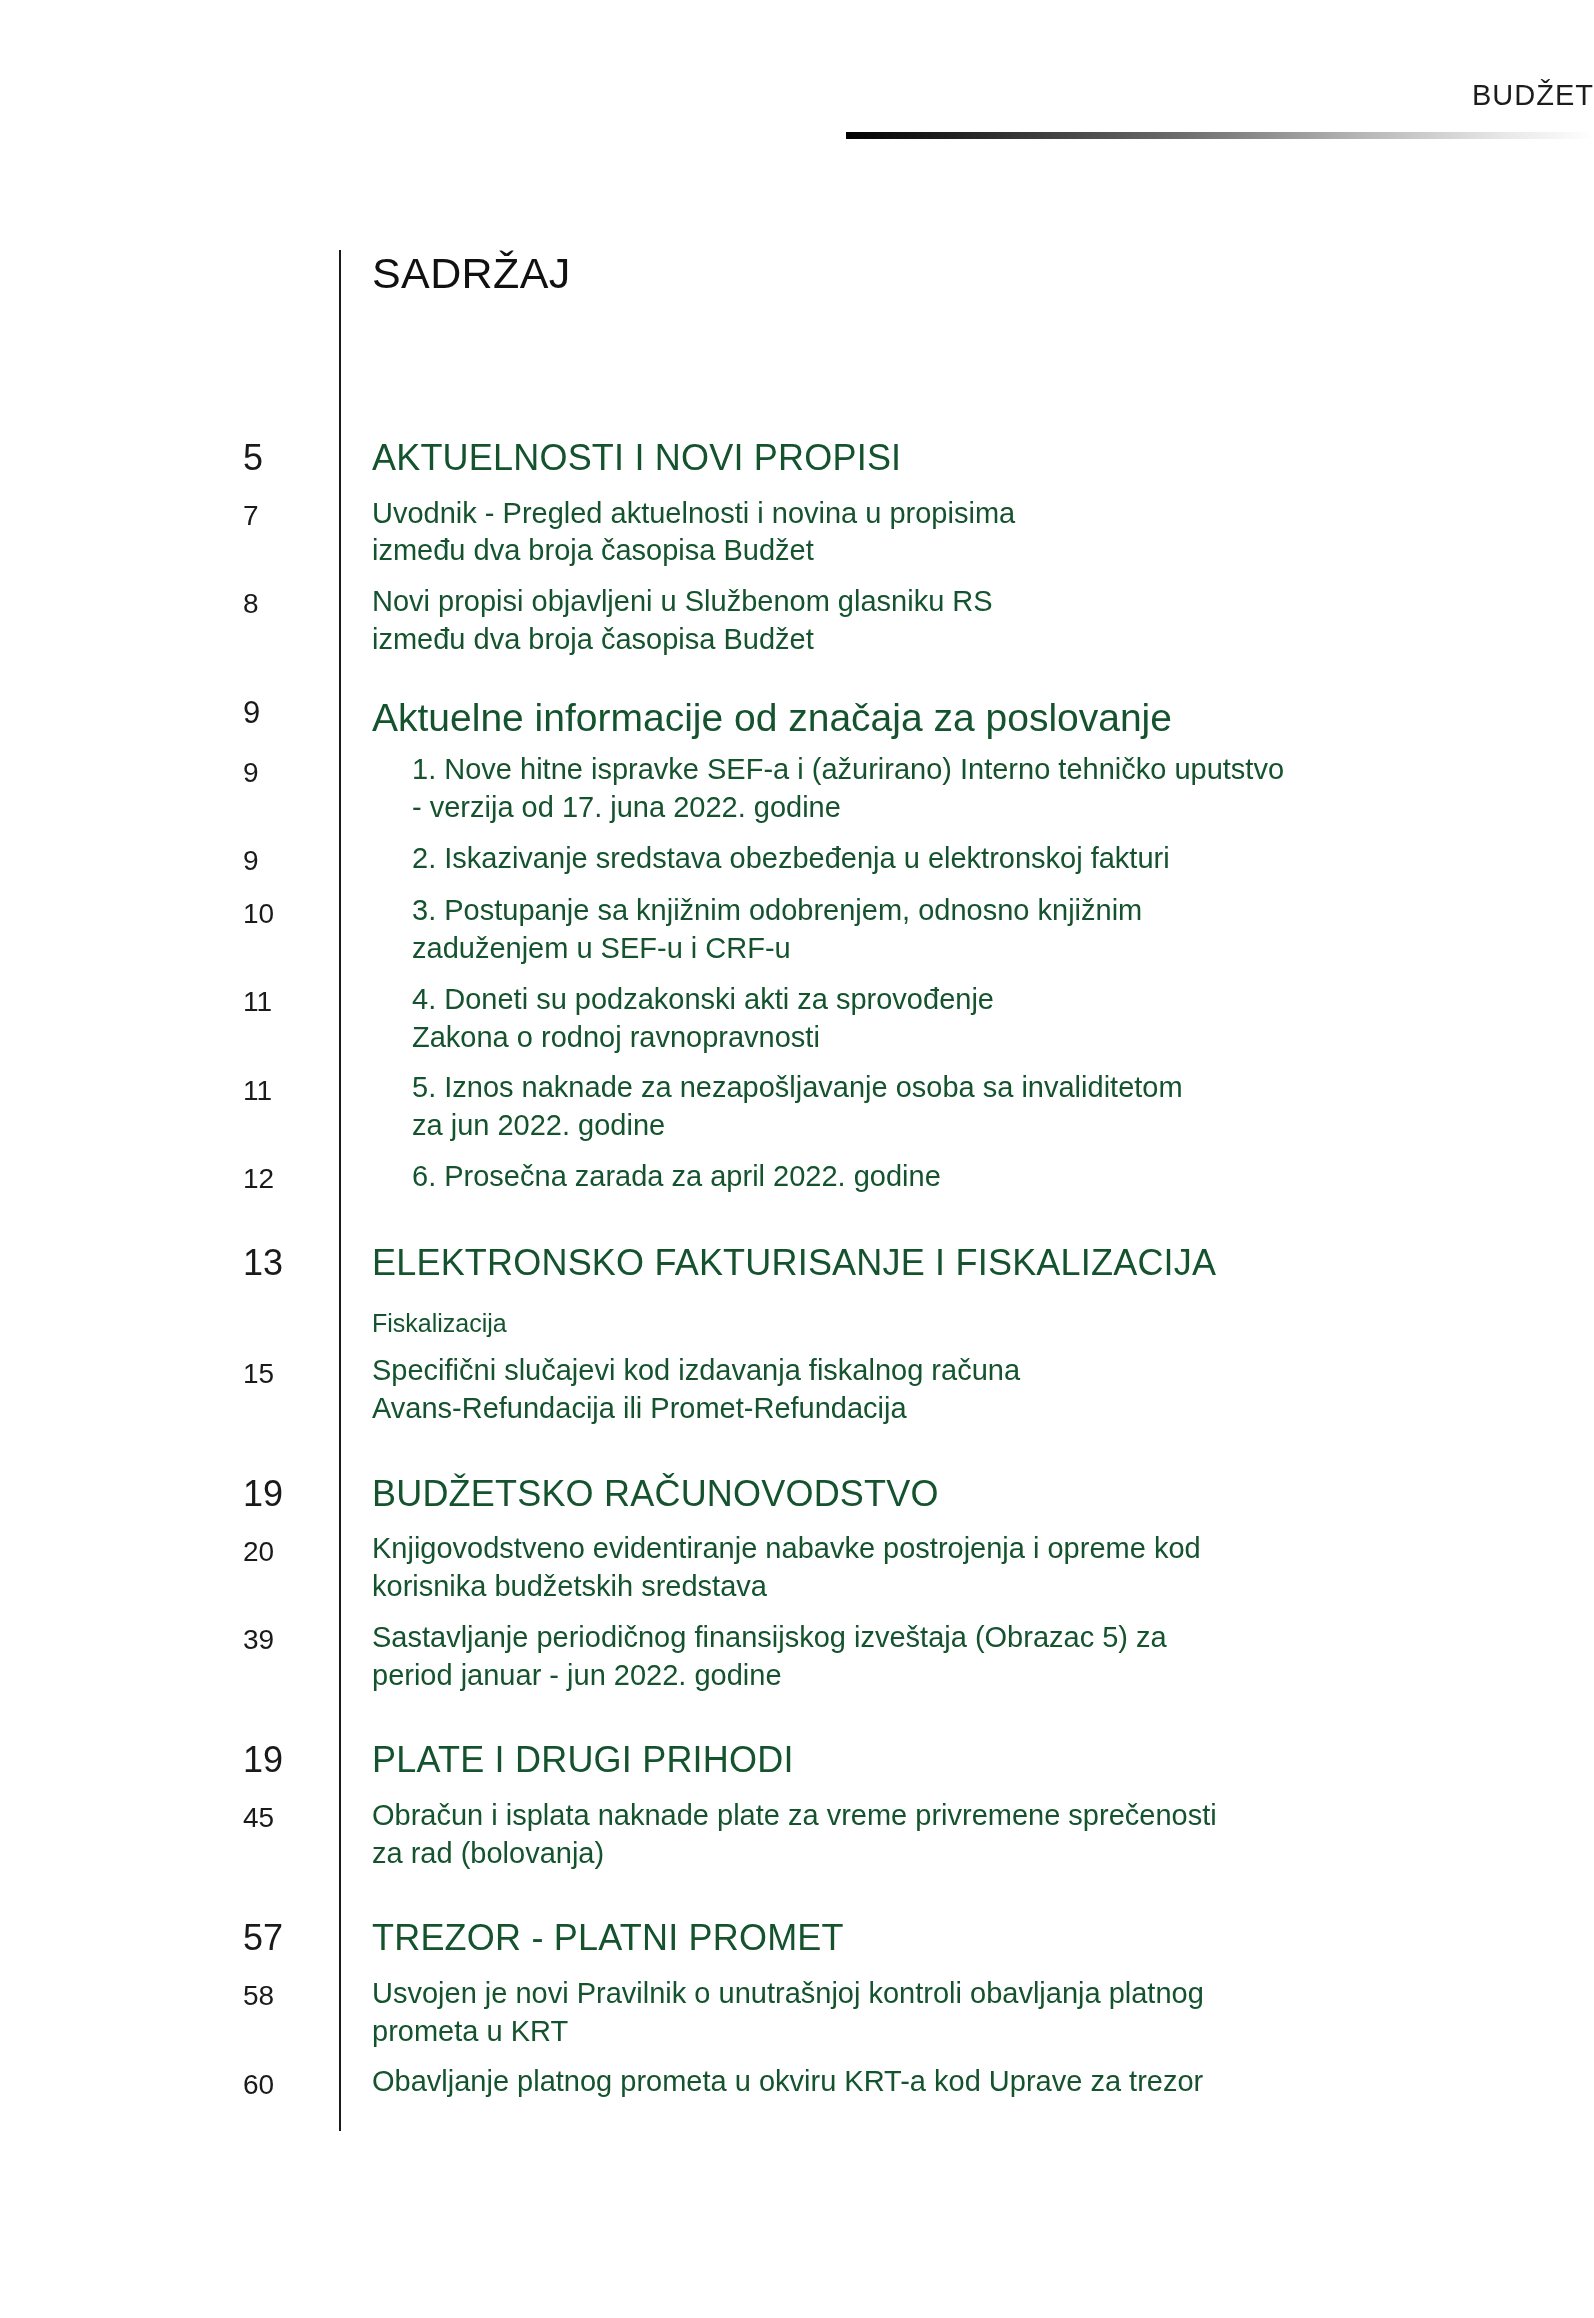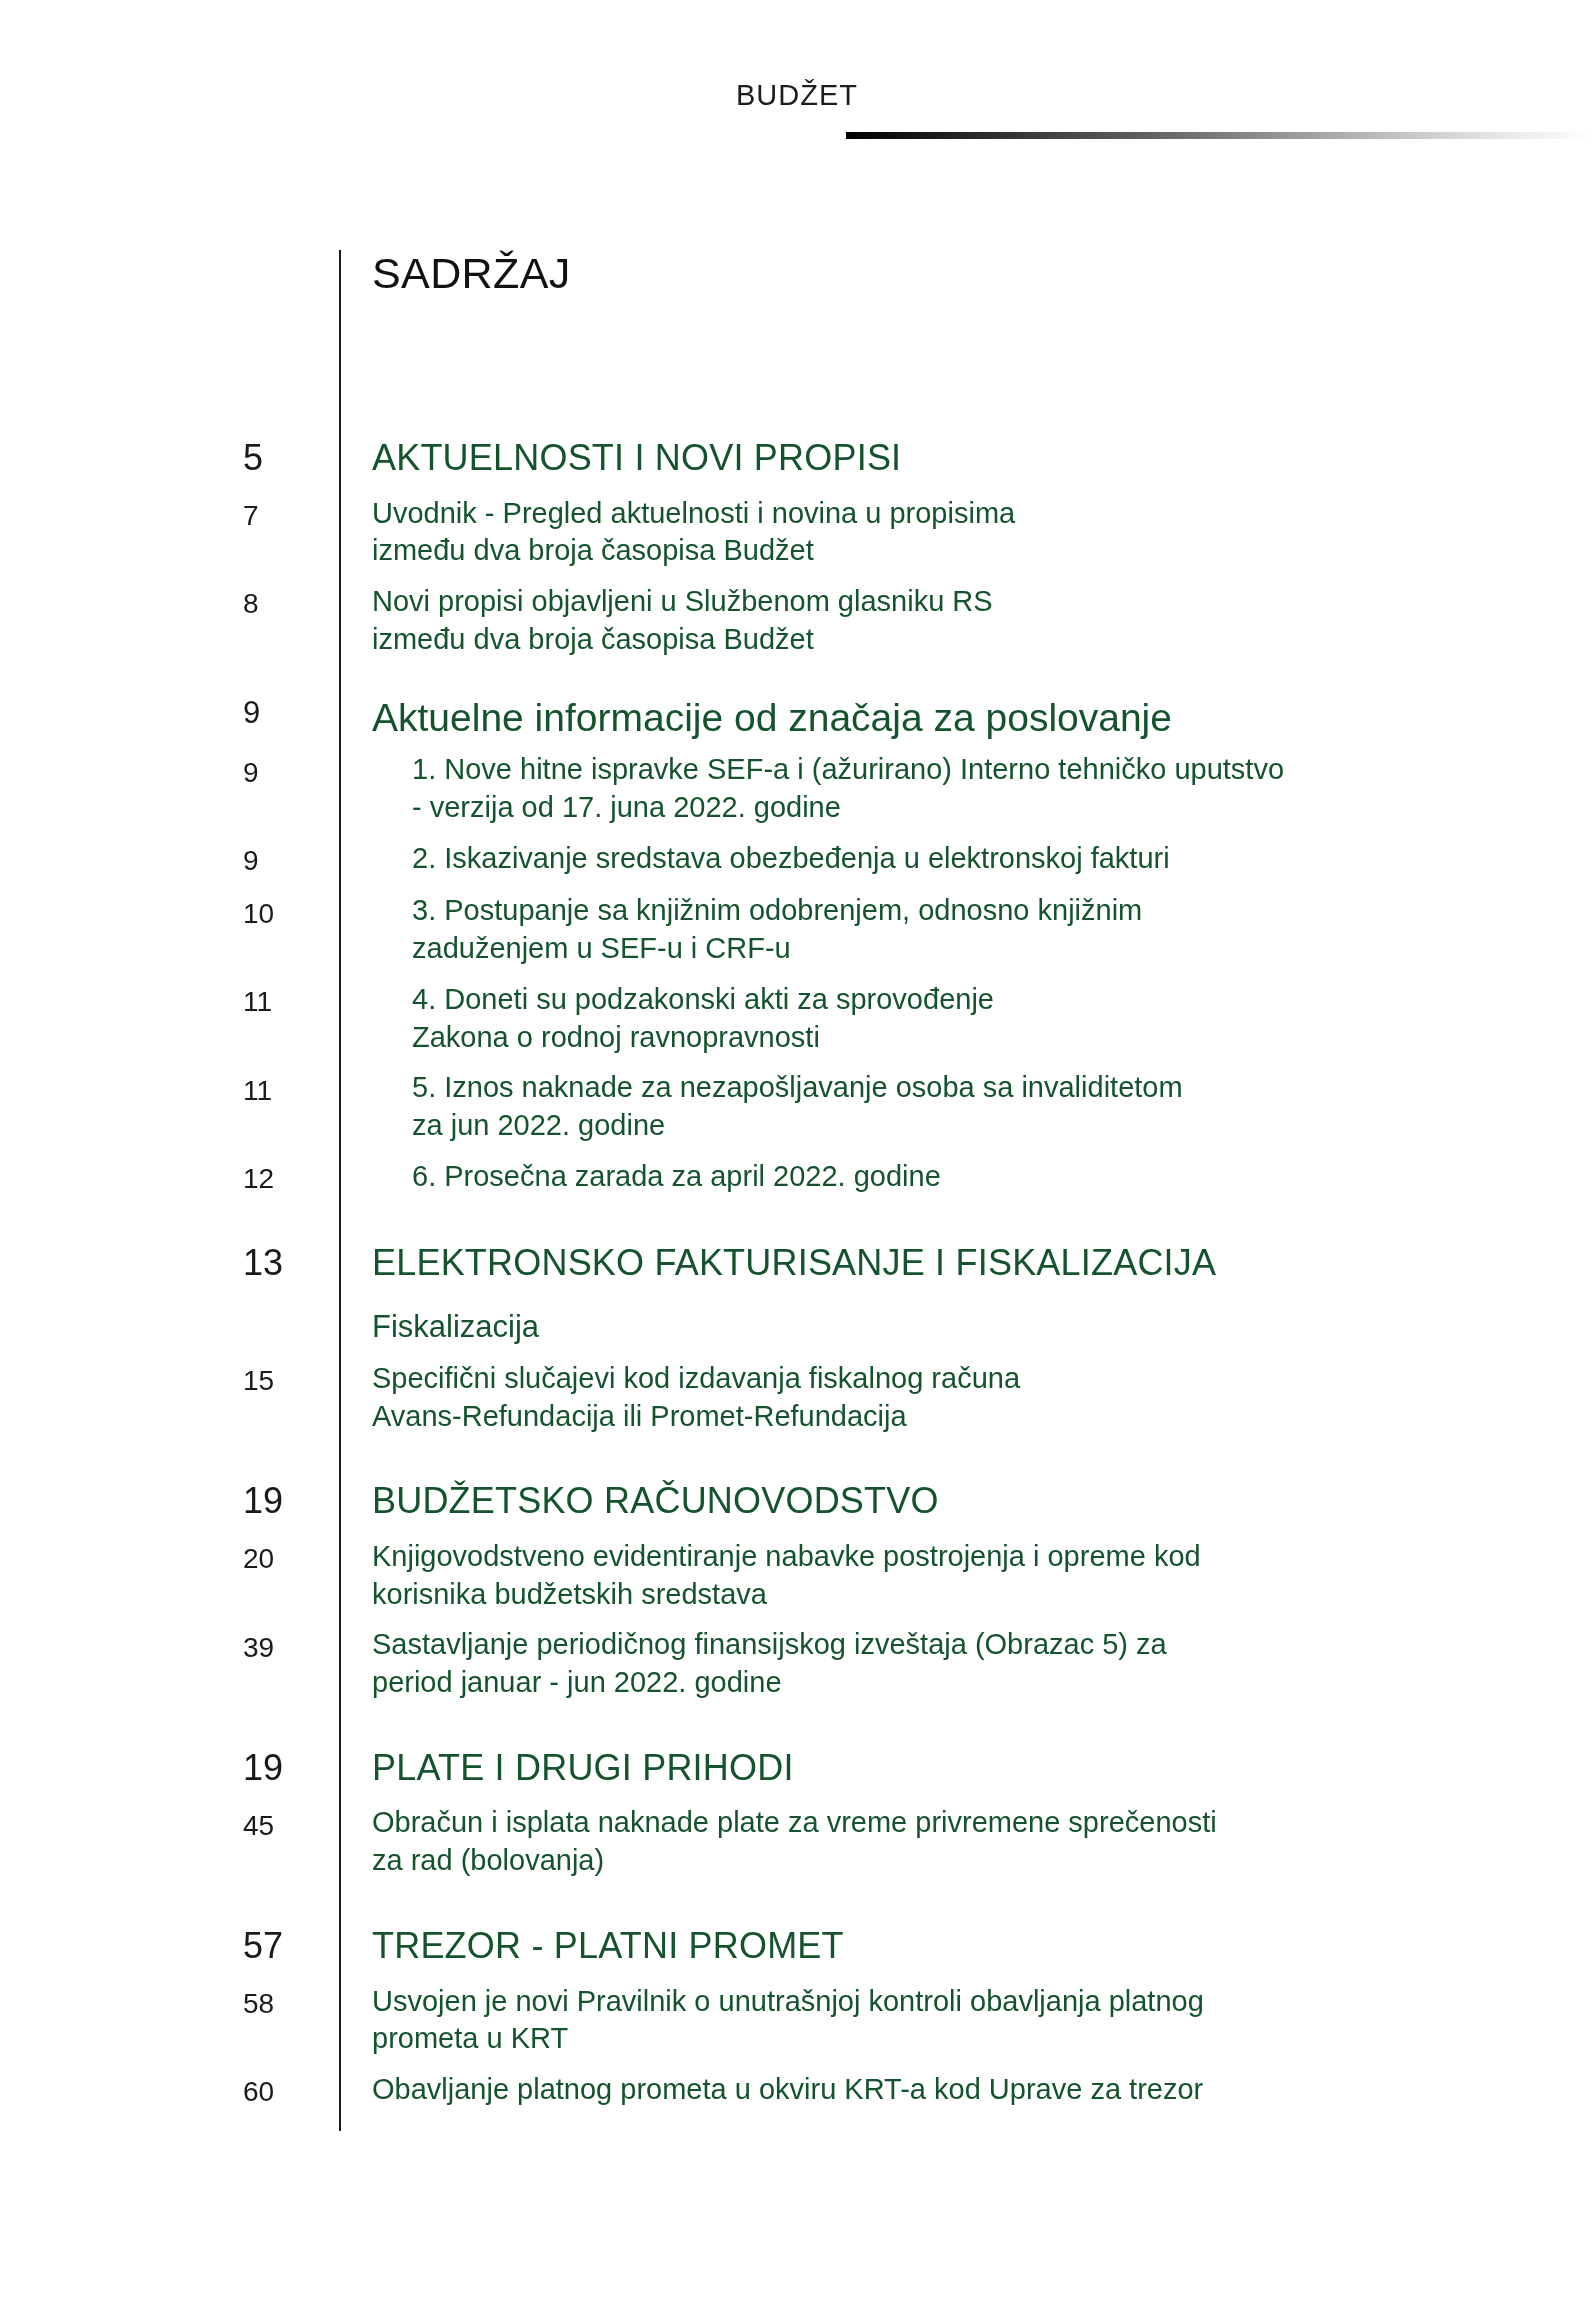--- a/index.html
+++ b/index.html
@@ -21,21 +21,21 @@
     background: #ffffff;
     overflow: hidden;
   }
 
   
   .running-header {
     position: absolute;
     top: 79px;
     left: 0;
     width: 1594px;
-    text-align: center;
+    text-align: right;
   }
   .running-header-text {
     font-size: 29px;
     letter-spacing: 1px;
     color: #1d1d1d;
     font-weight: 400;
   }
   .header-rule {
     position: absolute;
     top: 132px;
@@ -145,21 +145,21 @@
   .row-group .txt {
     font-size: 39px;
     line-height: 1.25;
   }
 
   
   .row-subhead .num {
     font-size: 31px;
   }
   .row-subhead .txt {
-    font-size: 31px;
+    font-size: 25px;
     line-height: 1.25;
   }
 
   
   .txt.hanging {
     padding-left: 36px;
     text-indent: -36px;
     margin-left: 40px;
   }
 

